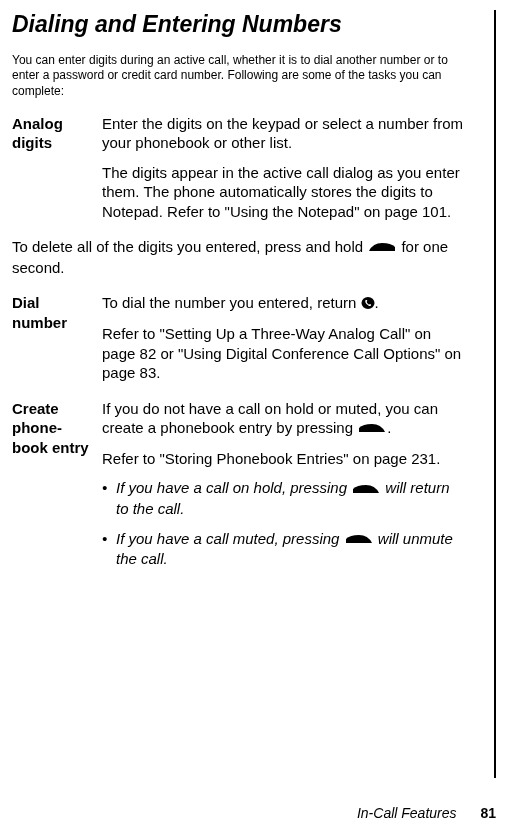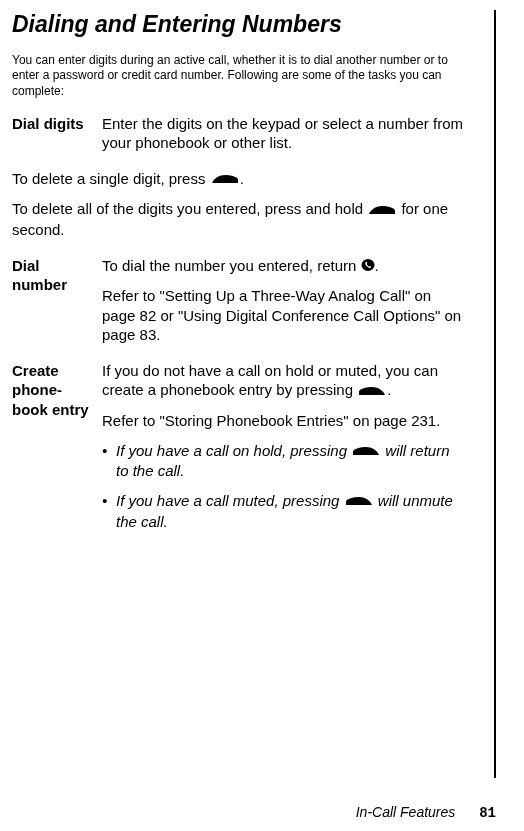--- a/index.html
+++ b/index.html
@@ -67,42 +67,39 @@
     bottom: 10px;
     right: 28px;
     font-size: 14px;
     font-style: italic;
     color: #000;
   }
   .footer .pg {
     font-style: normal;
     font-weight: bold;
     margin-left: 20px;
-    font-family: Liberation Mono, monospace;
   }
 </style>
 </head>
 <body>
 
 <div class="content">
   <h1>Dialing and Entering Numbers</h1>
   <p class="intro">You can enter digits during an active call, whether it is to dial another number or to enter a password or credit card number. Following are some of the tasks you can complete:</p>
 
   <div class="row">
-    <div class="label">Dial digits</div>
+    <div class="label">Analog digits</div>
     <div class="desc">
       <p>Enter the digits on the keypad or select a number from your phonebook or other list.</p>
+      <p>The digits appear in the active call dialog as you enter them. The phone automatically stores the digits to Notepad. Refer to "Using the Notepad" on page 101.</p>
     </div>
   </div>
 
   <div class="row">
     <div class="desc">
-      <p><span>To delete a single digit, press </span><span class="icon"><svg width="30" height="12" viewBox="0 0 30 12">
-              <path d="M2 10 Q6 2 15 2 Q24 2 28 6 L28 10 Z" fill="#000"></path>
-            </svg></span><span>.</span></p>
       <p><span>To delete all of the digits you entered, press and hold </span><span class="icon"><svg width="30" height="12" viewBox="0 0 30 12">
               <path d="M2 10 Q6 2 15 2 Q24 2 28 6 L28 10 Z" fill="#000"></path>
             </svg></span><span> for one second.</span></p>
     </div>
   </div>
 
   <div class="row">
     <div class="label">Dial number</div>
     <div class="desc">
       <p><span>To dial the number you entered, return </span><span class="icon"><svg width="14" height="14" viewBox="0 0 14 14">

